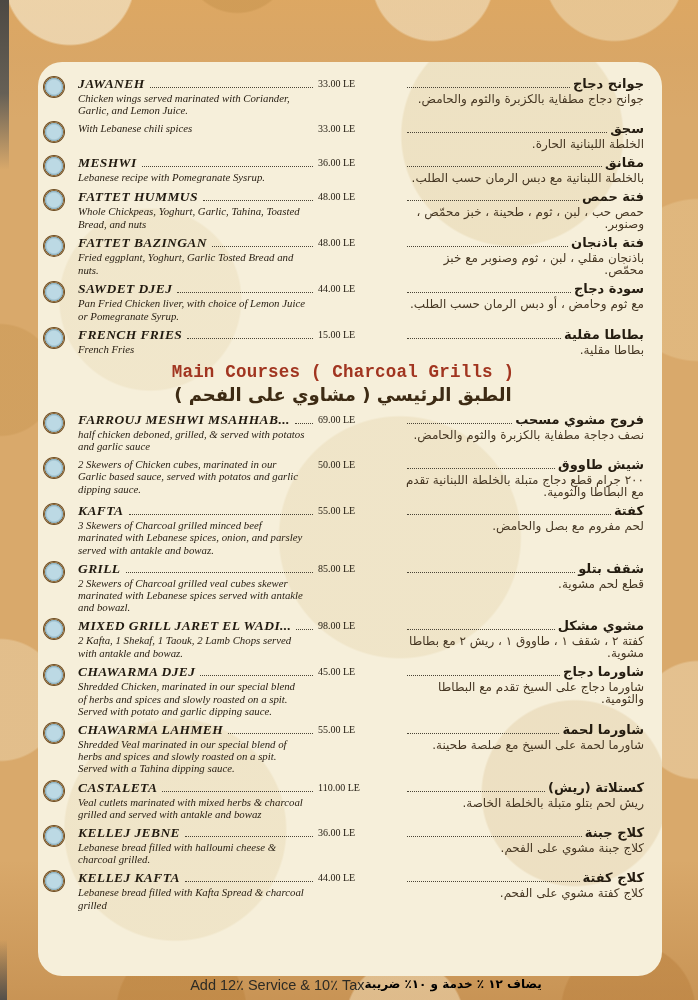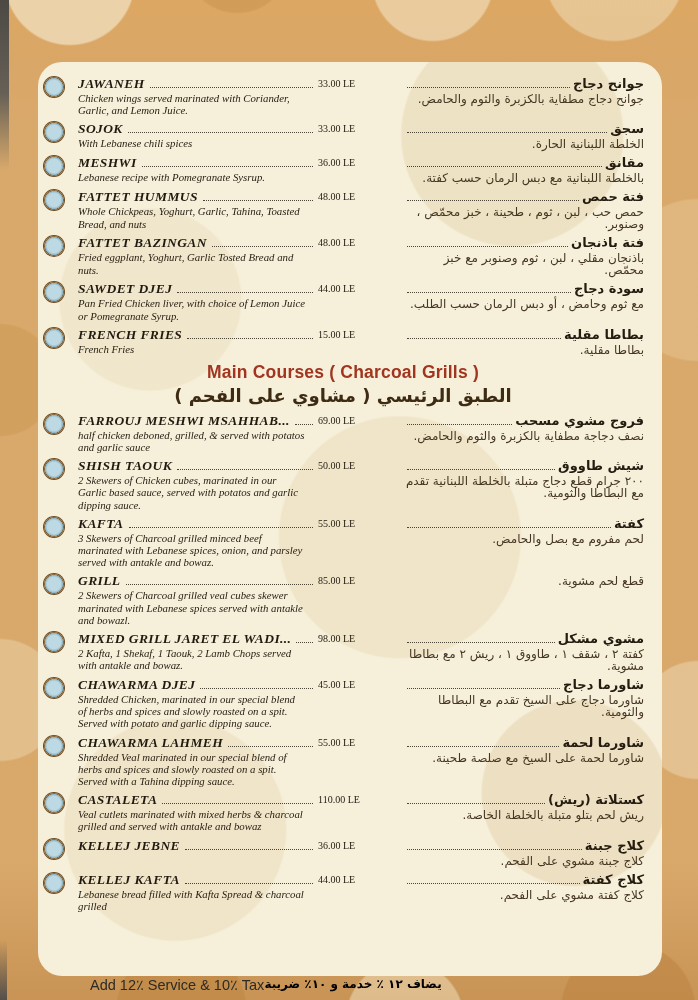--- a/index.html
+++ b/index.html
@@ -77,30 +77,30 @@
   }
   .ar-col{flex:1 1 auto;direction:rtl;font-family:"DejaVu Sans",sans-serif;}
   .ar-name{
     font-weight:bold;font-size:13px;line-height:15px;color:#241c10;white-space:nowrap;
   }
   .ar-desc{
     font-size:12px;line-height:12px;color:#463723;margin-top:2px;text-align:right;
   }
   .section-header{text-align:center;margin:6px 0 7px 0;}
   .section-title-en{
-    font-family:Liberation Sans, sans-serif;font-weight:bold;font-size:17.5px;
+    font-family:Liberation Mono, monospace;font-weight:bold;font-size:17.5px;
     color:#a13520;letter-spacing:.2px;
   }
   .section-title-ar{
     font-family:"DejaVu Sans",sans-serif;font-weight:bold;font-size:18px;
     color:#3d2b14;margin-top:2px;direction:rtl;
   }
   .footer{
     position:absolute;left:90px;right:56px;top:977px;
-    display:flex;justify-content:flex-start;align-items:flex-start;
+    display:flex;justify-content:center;align-items:flex-start;
   }
   .footer-en{
     font-family:"Liberation Sans",sans-serif;font-size:14.5px;color:#2d2b25;
   }
   .footer-ar{
     font-family:"DejaVu Sans",sans-serif;font-size:12px;font-weight:bold;
     color:#000000;direction:rtl;
   }
 </style>
 </head>
@@ -131,24 +131,20 @@
       </div>
       <div class="ar-desc">جوانح دجاج مطفاية بالكزبرة والثوم والحامض.</div>
     </div>
   </div>
 
   <div class="row">
     <div class="icon-col">
       <div class="logo"></div>
     </div>
     <div class="en-col">
-      <div class="name-line">
-        <span class="item-name">SOJOK</span>
-        <span class="dots"></span>
-      </div>
       <div class="item-desc">With Lebanese chili spices</div>
     </div>
     <div class="price-col">33.00 LE</div>
     <div class="ar-col">
       <div class="name-line">
         <span class="ar-name">سجق</span>
         <span class="dots"></span>
       </div>
       <div class="ar-desc">الخلطة اللبنانية الحارة.</div>
     </div>
@@ -164,21 +160,21 @@
         <span class="dots"></span>
       </div>
       <div class="item-desc">Lebanese recipe with Pomegranate Sysrup.</div>
     </div>
     <div class="price-col">36.00 LE</div>
     <div class="ar-col">
       <div class="name-line">
         <span class="ar-name">مقانق</span>
         <span class="dots"></span>
       </div>
-      <div class="ar-desc">بالخلطة اللبنانية مع دبس الرمان حسب كفتة.</div>
+      <div class="ar-desc">بالخلطة اللبنانية مع دبس الرمان حسب الطلب.</div>
     </div>
   </div>
 
   <div class="row">
     <div class="icon-col">
       <div class="logo"></div>
     </div>
     <div class="en-col">
       <div class="name-line">
         <span class="item-name">FATTET HUMMUS</span>
@@ -285,24 +281,20 @@
       </div>
       <div class="ar-desc">نصف دجاجة مطفاية بالكزبرة والثوم والحامض.</div>
     </div>
   </div>
 
   <div class="row">
     <div class="icon-col">
       <div class="logo"></div>
     </div>
     <div class="en-col">
-      <div class="name-line">
-        <span class="item-name">SHISH TAOUK</span>
-        <span class="dots"></span>
-      </div>
       <div class="item-desc">2 Skewers of Chicken cubes, marinated in our Garlic based sauce, served with potatos and garlic dipping sauce.</div>
     </div>
     <div class="price-col">50.00 LE</div>
     <div class="ar-col">
       <div class="name-line">
         <span class="ar-name">شيش طاووق</span>
         <span class="dots"></span>
       </div>
       <div class="ar-desc">٢٠٠ جرام قطع دجاج متبلة بالخلطة اللبنانية تقدم مع البطاطا والثومية.</div>
     </div>
@@ -335,20 +327,24 @@
     </div>
     <div class="en-col">
       <div class="name-line">
         <span class="item-name">GRILL</span>
         <span class="dots"></span>
       </div>
       <div class="item-desc">2 Skewers of Charcoal grilled veal cubes skewer marinated with Lebanese spices  served with antakle and bowazl.</div>
     </div>
     <div class="price-col">85.00 LE</div>
     <div class="ar-col">
+      <div class="name-line">
+        <span class="ar-name">شقف بتلو</span>
+        <span class="dots"></span>
+      </div>
       <div class="ar-desc">قطع لحم مشوية.</div>
     </div>
   </div>
 
   <div class="row">
     <div class="icon-col">
       <div class="logo"></div>
     </div>
     <div class="en-col">
       <div class="name-line">
@@ -432,20 +428,21 @@
 
   <div class="row">
     <div class="icon-col">
       <div class="logo"></div>
     </div>
     <div class="en-col">
       <div class="name-line">
         <span class="item-name">KELLEJ JEBNE</span>
         <span class="dots"></span>
       </div>
+      <div class="item-desc">Lebanese bread filled with halloumi cheese &amp; charcoal grilled.</div>
     </div>
     <div class="price-col">36.00 LE</div>
     <div class="ar-col">
       <div class="name-line">
         <span class="ar-name">كلاج جبنة</span>
         <span class="dots"></span>
       </div>
       <div class="ar-desc">كلاج جبنة مشوي على الفحم.</div>
     </div>
   </div>

